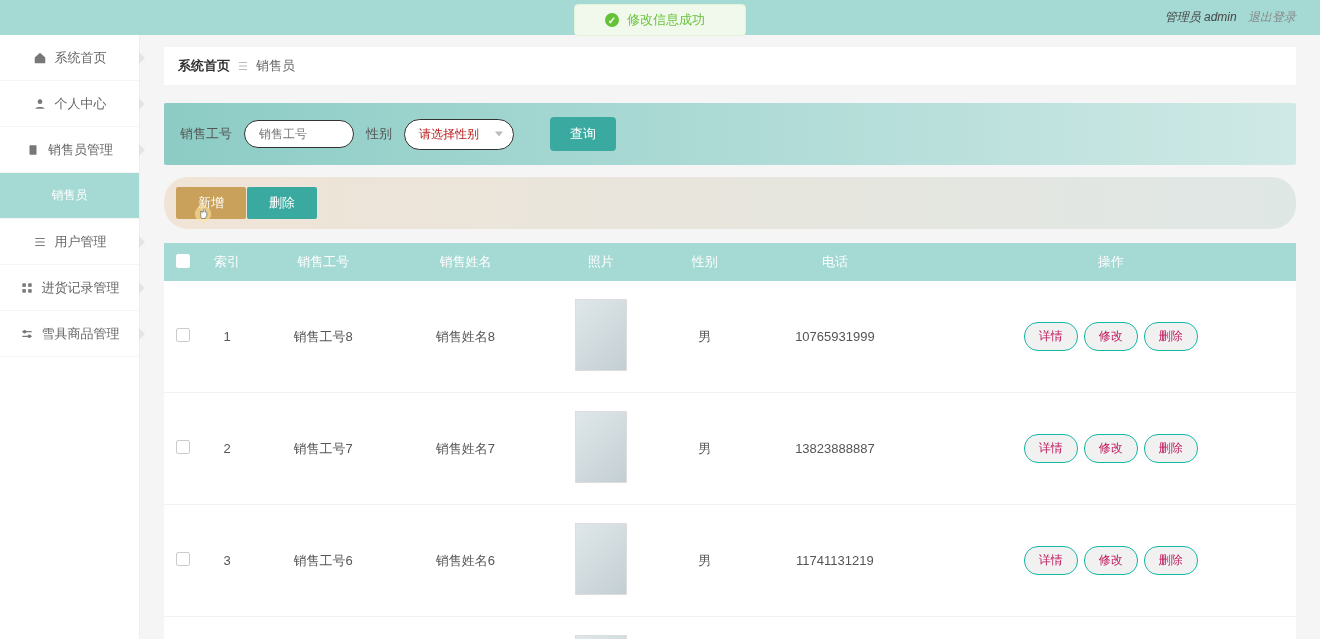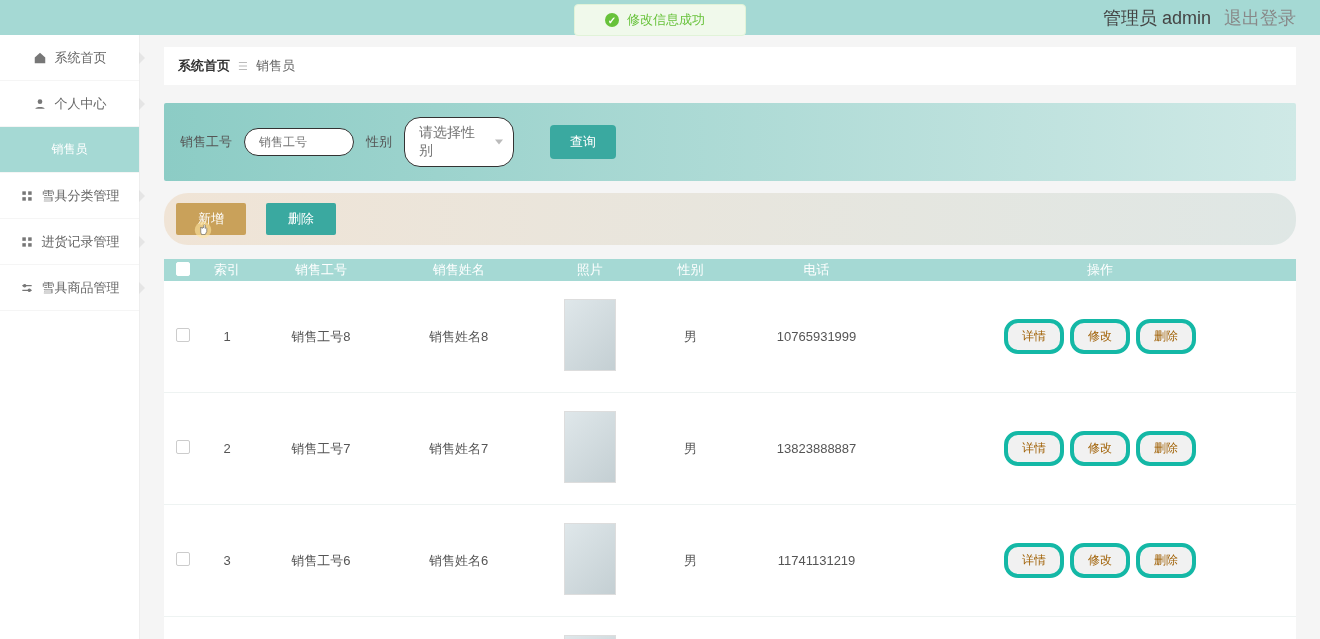--- a/index.html
+++ b/index.html
@@ -11,21 +11,21 @@
   }
   .topbar {
     height: 35px;
     background: #a5d9d4;
     display: flex;
     align-items: center;
     justify-content: flex-end;
     padding: 0 24px;
     position: relative;
   }
-  .top-right { font-size: 18px; color: #444; }
+  .top-right { font-size: 12px; color: #444; font-style: italic; }
   .top-right a { color: #888; margin-left: 8px; text-decoration: none; cursor: pointer; }
   .toast {
     position: absolute;
     left: 50%;
     top: 4px;
     transform: translateX(-50%);
     background: #f0f9eb;
     border: 1px solid #e1f3d8;
     border-radius: 4px;
     padding: 6px 40px 6px 30px;
@@ -106,24 +106,24 @@
     width: 110px;
     font-size: 12px;
     outline: none;
     background: #fff;
   }
   .pill-select {
     border: 1px solid #333;
     border-radius: 16px;
     padding: 6px 26px 6px 14px;
     width: 110px;
-    font-size: 14px;
+    font-size: 12px;
     background: #fff;
     position: relative;
-    color: #737373;
+    color: #b91c1c;
   }
   .pill-select::after {
     content: "";
     position: absolute;
     right: 10px; top: 50%;
     transform: translateY(-50%);
     border-left: 4px solid transparent;
     border-right: 4px solid transparent;
     border-top: 5px solid #bbb;
   }
@@ -134,21 +134,21 @@
     font-size: 13px;
     cursor: pointer;
     color: #fff;
   }
   .btn-query { background: #3aa9a0; margin-left: 24px; }
   .action-bar {
     margin-top: 12px;
     background: linear-gradient(to right, #f0e4d6, #dfe7e5);
     padding: 10px 12px;
     display: flex;
-    gap: 20px;
+    gap: 1px;
     position: relative;
     border-radius: 24px;
   }
   .btn-add { background: #c9a15a; border-radius: 2px; padding: 7px 22px; }
   .btn-del { background: #3aa9a0; border-radius: 2px; padding: 7px 22px; }
   .cursor-hand {
     position: absolute;
     left: 30px; top: 28px;
     width: 18px; height: 18px;
     pointer-events: none;
@@ -157,21 +157,21 @@
     width: 100%;
     border-collapse: collapse;
     background: #fff;
     margin-top: 14px;
   }
   table.data thead th {
     background: #a5d9d4;
     color: #fff;
     font-weight: normal;
     font-size: 13px;
-    padding: 2px 8px;
+    padding: 10px 8px;
     text-align: center;
   }
   table.data thead th:first-child { width: 38px; }
   table.data thead th:nth-child(2){ width: 50px; }
   table.data tbody td {
     padding: 18px 8px;
     text-align: center;
     color: #555;
     border-bottom: 1px solid #eef3f2;
     font-size: 13px;
@@ -186,25 +186,25 @@
   }
   .chk.header { border-color: #fff; }
   .thumb {
     width: 52px; height: 72px;
     background: linear-gradient(135deg,#dfe7ea,#c4cfd3);
     display: inline-block;
     border: 1px solid #ddd;
   }
   .row-btn {
     background: #f1f1f1;
-    border: 4px solid #14b8a6;
+    border: 1px solid #14b8a6;
     border-radius: 14px;
     padding: 5px 14px;
     font-size: 12px;
-    color: #a16207;
+    color: #be185d;
     cursor: pointer;
     margin: 0 3px;
   }
 </style>
 </head>
 <body>
 
 <div class="topbar">
   <div class="toast">
     <span class="icon-success">✓</span>
@@ -225,31 +225,34 @@
           </svg></span>
         <span>系统首页</span>
       </div>
       <div class="nav-item">
         <span class="nav-icon"><svg viewBox="0 0 24 24" width="14" height="14" fill="#777">
             <circle cx="12" cy="8" r="4"></circle>
             <path d="M4 20c0-4 16-4 16 0"></path>
           </svg></span>
         <span>个人中心</span>
       </div>
+      <div class="nav-item">
+        <span class="nav-icon"><svg viewBox="0 0 24 24" width="14" height="14" fill="#777">
+            <rect x="6" y="4" width="12" height="16" rx="1"></rect>
+          </svg></span>
+        <span>销售员管理</span>
+      </div>
       <div class="nav-item sub">
         <span>销售员</span>
       </div>
       <div class="nav-item">
         <span class="nav-icon"><svg viewBox="0 0 24 24" width="14" height="14" fill="#777">
-            <rect x="4" y="4" width="6" height="6"></rect>
-            <rect x="14" y="4" width="6" height="6"></rect>
-            <rect x="4" y="14" width="6" height="6"></rect>
-            <rect x="14" y="14" width="6" height="6"></rect>
-          </svg></span>
-        <span>雪具分类管理</span>
+            <path d="M4 6h16M4 12h16M4 18h16" stroke="#777" stroke-width="2"></path>
+          </svg></span>
+        <span>用户管理</span>
       </div>
       <div class="nav-item">
         <span class="nav-icon"><svg viewBox="0 0 24 24" width="14" height="14" fill="#777">
             <rect x="4" y="4" width="6" height="6"></rect>
             <rect x="14" y="4" width="6" height="6"></rect>
             <rect x="4" y="14" width="6" height="6"></rect>
             <rect x="14" y="14" width="6" height="6"></rect>
           </svg></span>
         <span>进货记录管理</span>
       </div>

